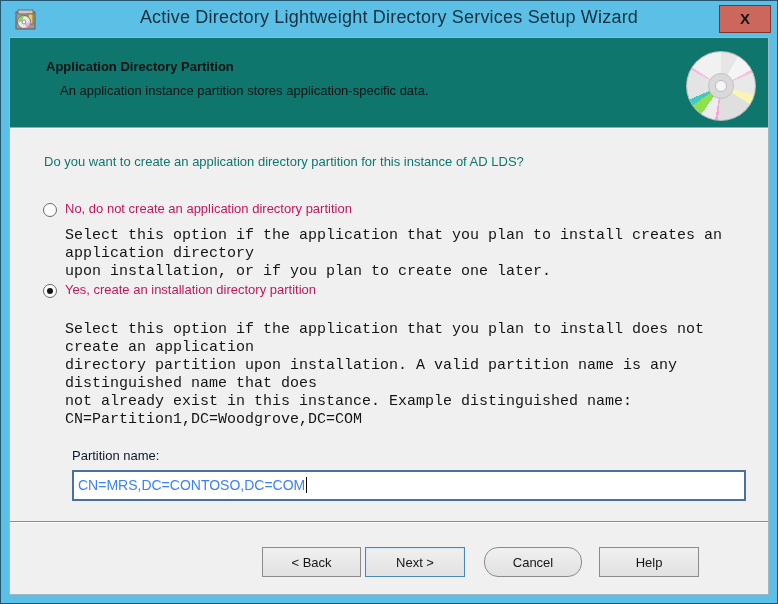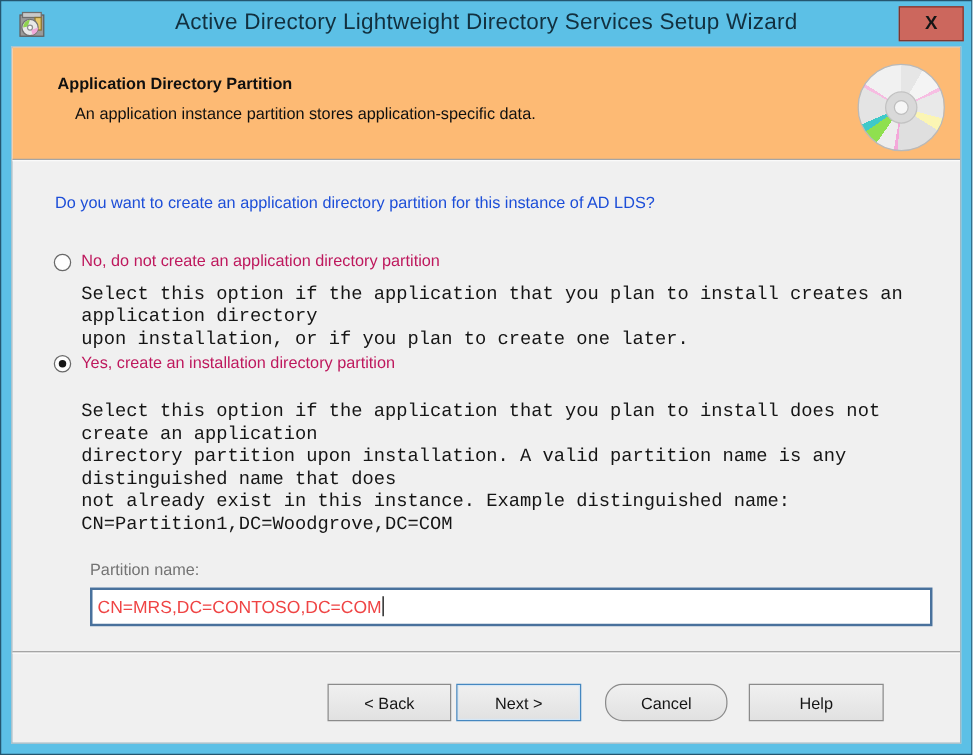--- a/index.html
+++ b/index.html
@@ -21,21 +21,21 @@
     font-family:"Liberation Sans", sans-serif; font-size:15px; font-weight:bold;
     cursor:pointer; line-height:24px; text-align:center;
   }
   
   .frame-body {
     position:absolute; left:8px; right:8px; top:36px; height:558px;
     background:#F0F0F0; border:1px solid #9FB8C4;
   }
   
   .header {
-    position:absolute; left:0; right:0; top:0; height:90px; background:#fdba74;
+    position:absolute; left:0; right:0; top:0; height:90px; background:#0f766e;
     border-bottom:1px solid #A5A5A5; box-shadow:0 1px 0 #FAFAFA;
   }
   .header-title { position:absolute; left:36px; top:21px; font-size:13px; font-weight:bold; color:#101010; }
   .header-sub   { position:absolute; left:50px; top:45px; font-size:13px; color:#101010; }
   
   .disc {
     position:absolute; left:676px; top:13px; width:70px; height:70px; border-radius:50%;
     border:1px solid #B9B9B9;
     background:conic-gradient(from 0deg,
       #E6E6E6 0deg 30deg, #F4F4F4 30deg 62deg, #F7BFE3 62deg 67deg,
@@ -46,48 +46,48 @@
   }
   .disc .hub {
     position:absolute; left:50%; top:50%; width:26px; height:26px; margin:-13px 0 0 -13px;
     border-radius:50%; background:#D9D9D9; border:1px solid #C2C2C2;
   }
   .disc .hole {
     position:absolute; left:50%; top:50%; width:12px; height:12px; margin:-6px 0 0 -6px;
     border-radius:50%; background:#F6F6F6; border:1px solid #BEBEBE;
   }
   
-  .question { position:absolute; left:34px; top:116px; font-size:13px; color:#1d4ed8; }
+  .question { position:absolute; left:34px; top:116px; font-size:13px; color:#0f766e; }
   .radio {
     position:absolute; width:14px; height:14px; border:1px solid #696969;
     border-radius:50%; background:#FEFEFE; cursor:pointer;
   }
   .radio.selected::after {
     content:""; display:block; width:6px; height:6px; margin:3px; border-radius:50%; background:#161616;
   }
   .radio-label { position:absolute; font-size:13px; color:#be185d; cursor:pointer; }
   .desc { position:absolute; font-size:15px; color:#151515; line-height:18px; white-space:pre-line;font-family:Liberation Mono, monospace; }
-  .field-label { position:absolute; left:62px; top:410px; font-size:13px; color:#737373; }
+  .field-label { position:absolute; left:62px; top:410px; font-size:13px; color:#0f172a; }
   .textbox {
     position:absolute; left:62px; top:432px; width:674px; height:31px;
-    background:#FFFFFF; border:2px solid #49719C; font-size:14px; color:#ef4444;
+    background:#FFFFFF; border:2px solid #49719C; font-size:14px; color:#3b82f6;
     padding:5px 4px; cursor:text; white-space:nowrap; overflow:hidden;
   }
   .caret { display:inline-block; width:1px; height:16px; background:#000; vertical-align:-3px; margin-left:1px; }
   .divider { position:absolute; left:0; right:0; top:483px; border-top:1px solid #8C8C8C; border-bottom:1px solid #FAFAFA; }
   
   .btn {
     position:absolute; top:509px; height:30px; font-family:"Liberation Sans", sans-serif;
     font-size:13px; color:#151515; background:linear-gradient(#F0F0F0,#E1E1E1);
     border:1px solid #8B8B8B; cursor:pointer;
   }
   .btn-back   { left:252px; width:99px;  }
   .btn-next   { left:355px; width:100px; border:1px solid #4587C0; box-shadow:inset 0 0 0 1px #D6E7F5; }
   .btn-cancel { left:474px; width:98px;border-radius:14px;  }
-  .btn-help   { left:589px; width:108px; }
+  .btn-help   { left:589px; width:100px; }
 </style>
 </head>
 <body>
 
 <div class="window">
 
   <div class="titlebar">
     <span class="app-icon">
       <svg width="23" height="23" viewBox="0 0 23 23">
         <rect x="2" y="4" width="19" height="17" fill="#9A9A9A" stroke="#5F5F5F"></rect>

